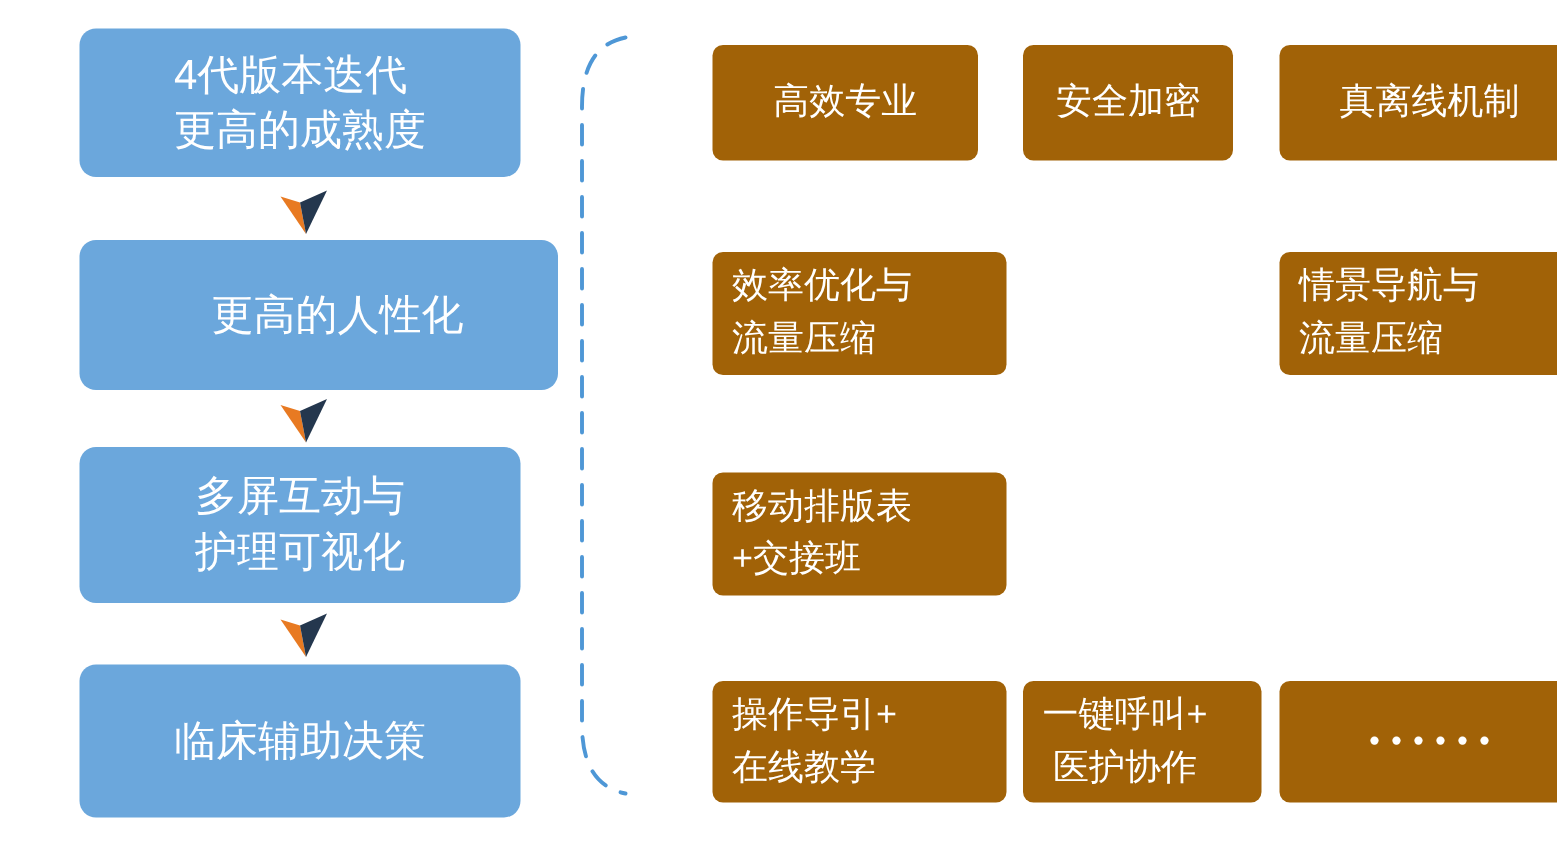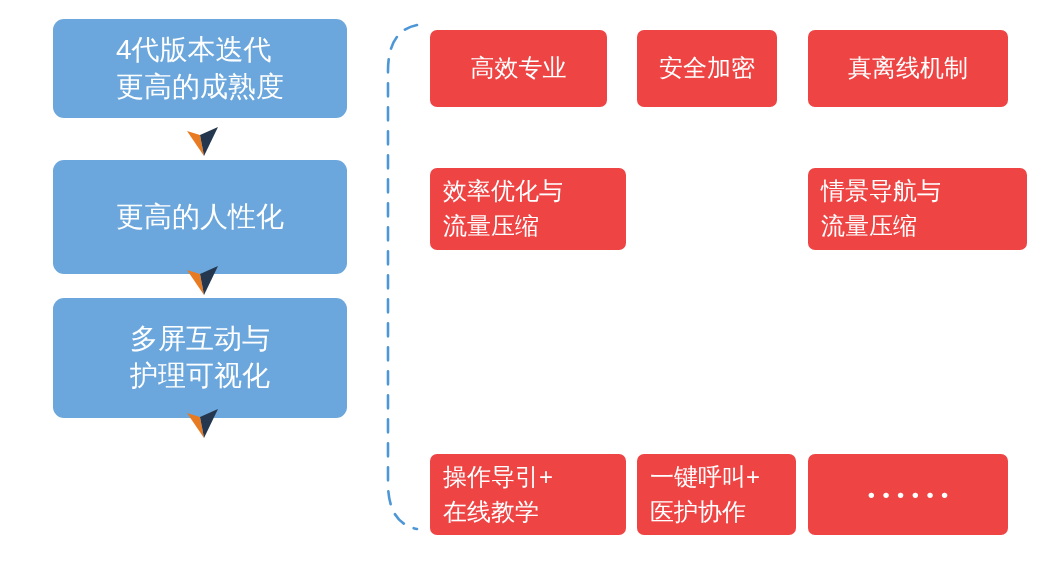--- a/index.html
+++ b/index.html
@@ -13,43 +13,44 @@
 
   
   .flow-box {
     position: absolute; left: 53px; width: 294px;
     background: #6BA7DC; border-radius: 11px;
     color: #ffffff; font-size: 28px; line-height: 1.32;
     display: flex; align-items: center; justify-content: center;
   }
   .flow-box span { white-space: pre-line; }
   .fb1 { top: 19px;  height: 99px;  }
-  .fb2 { top: 160px; height: 114px; }
-  .fb3 { top: 298px; height: 120px; }
+  .fb2 { top: 160px; height: 100px; padding-left: 25px; }
+  .fb3 { top: 298px; height: 104px; }
   .fb4 { top: 443px; height: 102px; }
 
   .arrow { position: absolute; left: 184px; width: 38px; height: 33px; }
   .ar1 { top: 125px; }
   .ar2 { top: 264px; }
   .ar3 { top: 407px; }
 
   
   .bracket { position: absolute; left: 378px; top: 16px; }
 
   
   .cell {
-    position: absolute; background: #ef4444; border-radius: 7px;
+    position: absolute; background: #a16207; border-radius: 7px;
     color: #ffffff; font-size: 24px; line-height: 1.45;
     display: flex; align-items: center; justify-content: center;
     text-align: left;
+    margin-left: 45px;
   }
   .cell span { white-space: pre-line; }
   .c-left { justify-content: flex-start; padding-left: 13px; padding-right: 6px; }
   .colA { left: 430px; width: 177px; }
-  .colB { left: 637px; width: 140px; }
+  .colB { left: 637px; width: 140px; text-align: center; }
   .colC { left: 808px; width: 200px; }
   .rowA { top: 30px;  height: 77px; }
   .rowB { top: 168px; height: 82px; }
   .rowC { top: 315px; height: 82px; }
   .rowD { top: 454px; height: 81px; }
   .dots span {
     font-size: 19px; font-weight: bold; letter-spacing: 8px;
     padding-left: 8px; white-space: nowrap;
   }
 </style>
@@ -80,20 +81,23 @@
   <div class="flow-box fb3">
     <span>多屏互动与
 护理可视化</span>
   </div>
 
   <svg class="arrow ar3" viewBox="0 0 38 33" xmlns="http://www.w3.org/2000/svg">
     <polygon points="3,6 20,31 16,10" fill="#E87A22"></polygon>
     <polygon points="16,10 20,31 34,2" fill="#24374E"></polygon>
   </svg>
 
+  <div class="flow-box fb4">
+    <span>临床辅助决策</span>
+  </div>
 
   <svg class="bracket" width="44" height="524" viewBox="0 0 44 524" xmlns="http://www.w3.org/2000/svg">
     <path d="M 39 9 C 19 13, 10 29, 10 55 L 10 467 C 10 493, 19 509, 39 513" fill="none" stroke="#4E97D6" stroke-width="2.6" stroke-dasharray="13 11" stroke-linecap="round"></path>
   </svg>
 
   <div class="cell colA rowA">
     <span>高效专业</span>
   </div>
   <div class="cell colB rowA">
     <span>安全加密</span>
@@ -104,20 +108,24 @@
 
   <div class="cell colA rowB c-left">
     <span>效率优化与
 流量压缩</span>
   </div>
   <div class="cell colC rowB c-left">
     <span>情景导航与
 流量压缩</span>
   </div>
 
+  <div class="cell colA rowC c-left">
+    <span>移动排版表
++交接班</span>
+  </div>
 
   <div class="cell colB rowD c-left">
     <span>一键呼叫+
 医护协作</span>
   </div>
   <div class="cell colA rowD c-left">
     <span>操作导引+
 在线教学</span>
   </div>
   <div class="cell colC rowD dots">

